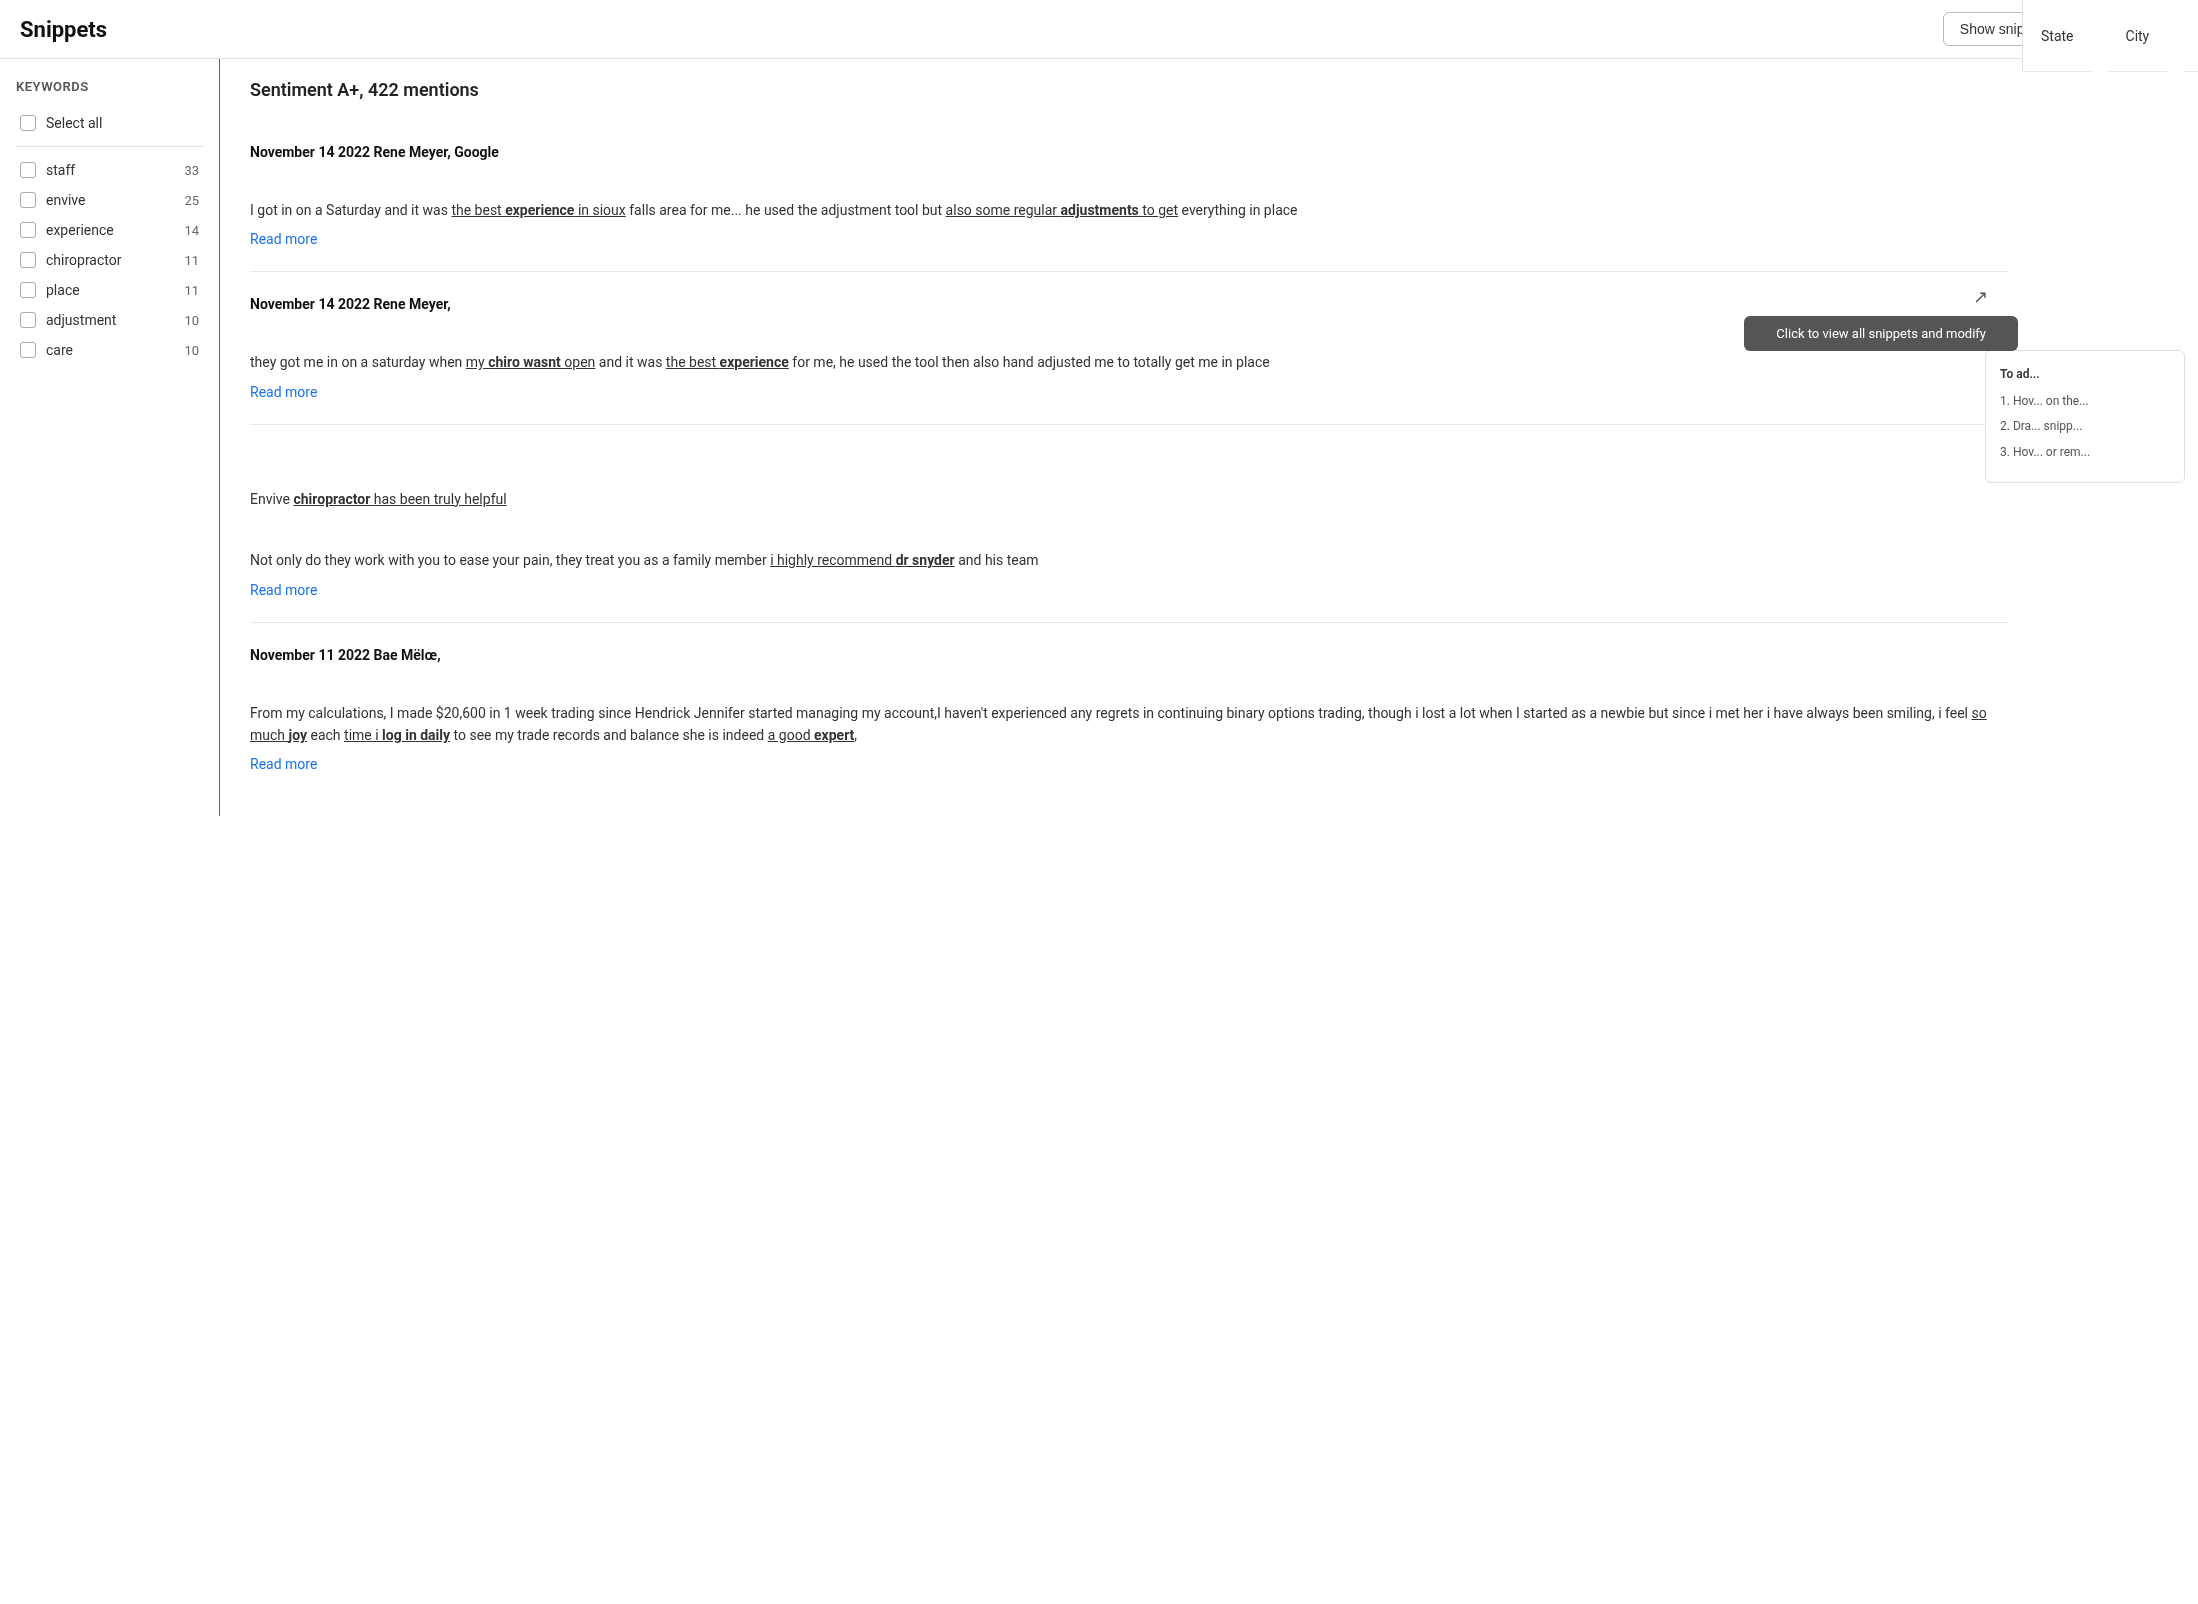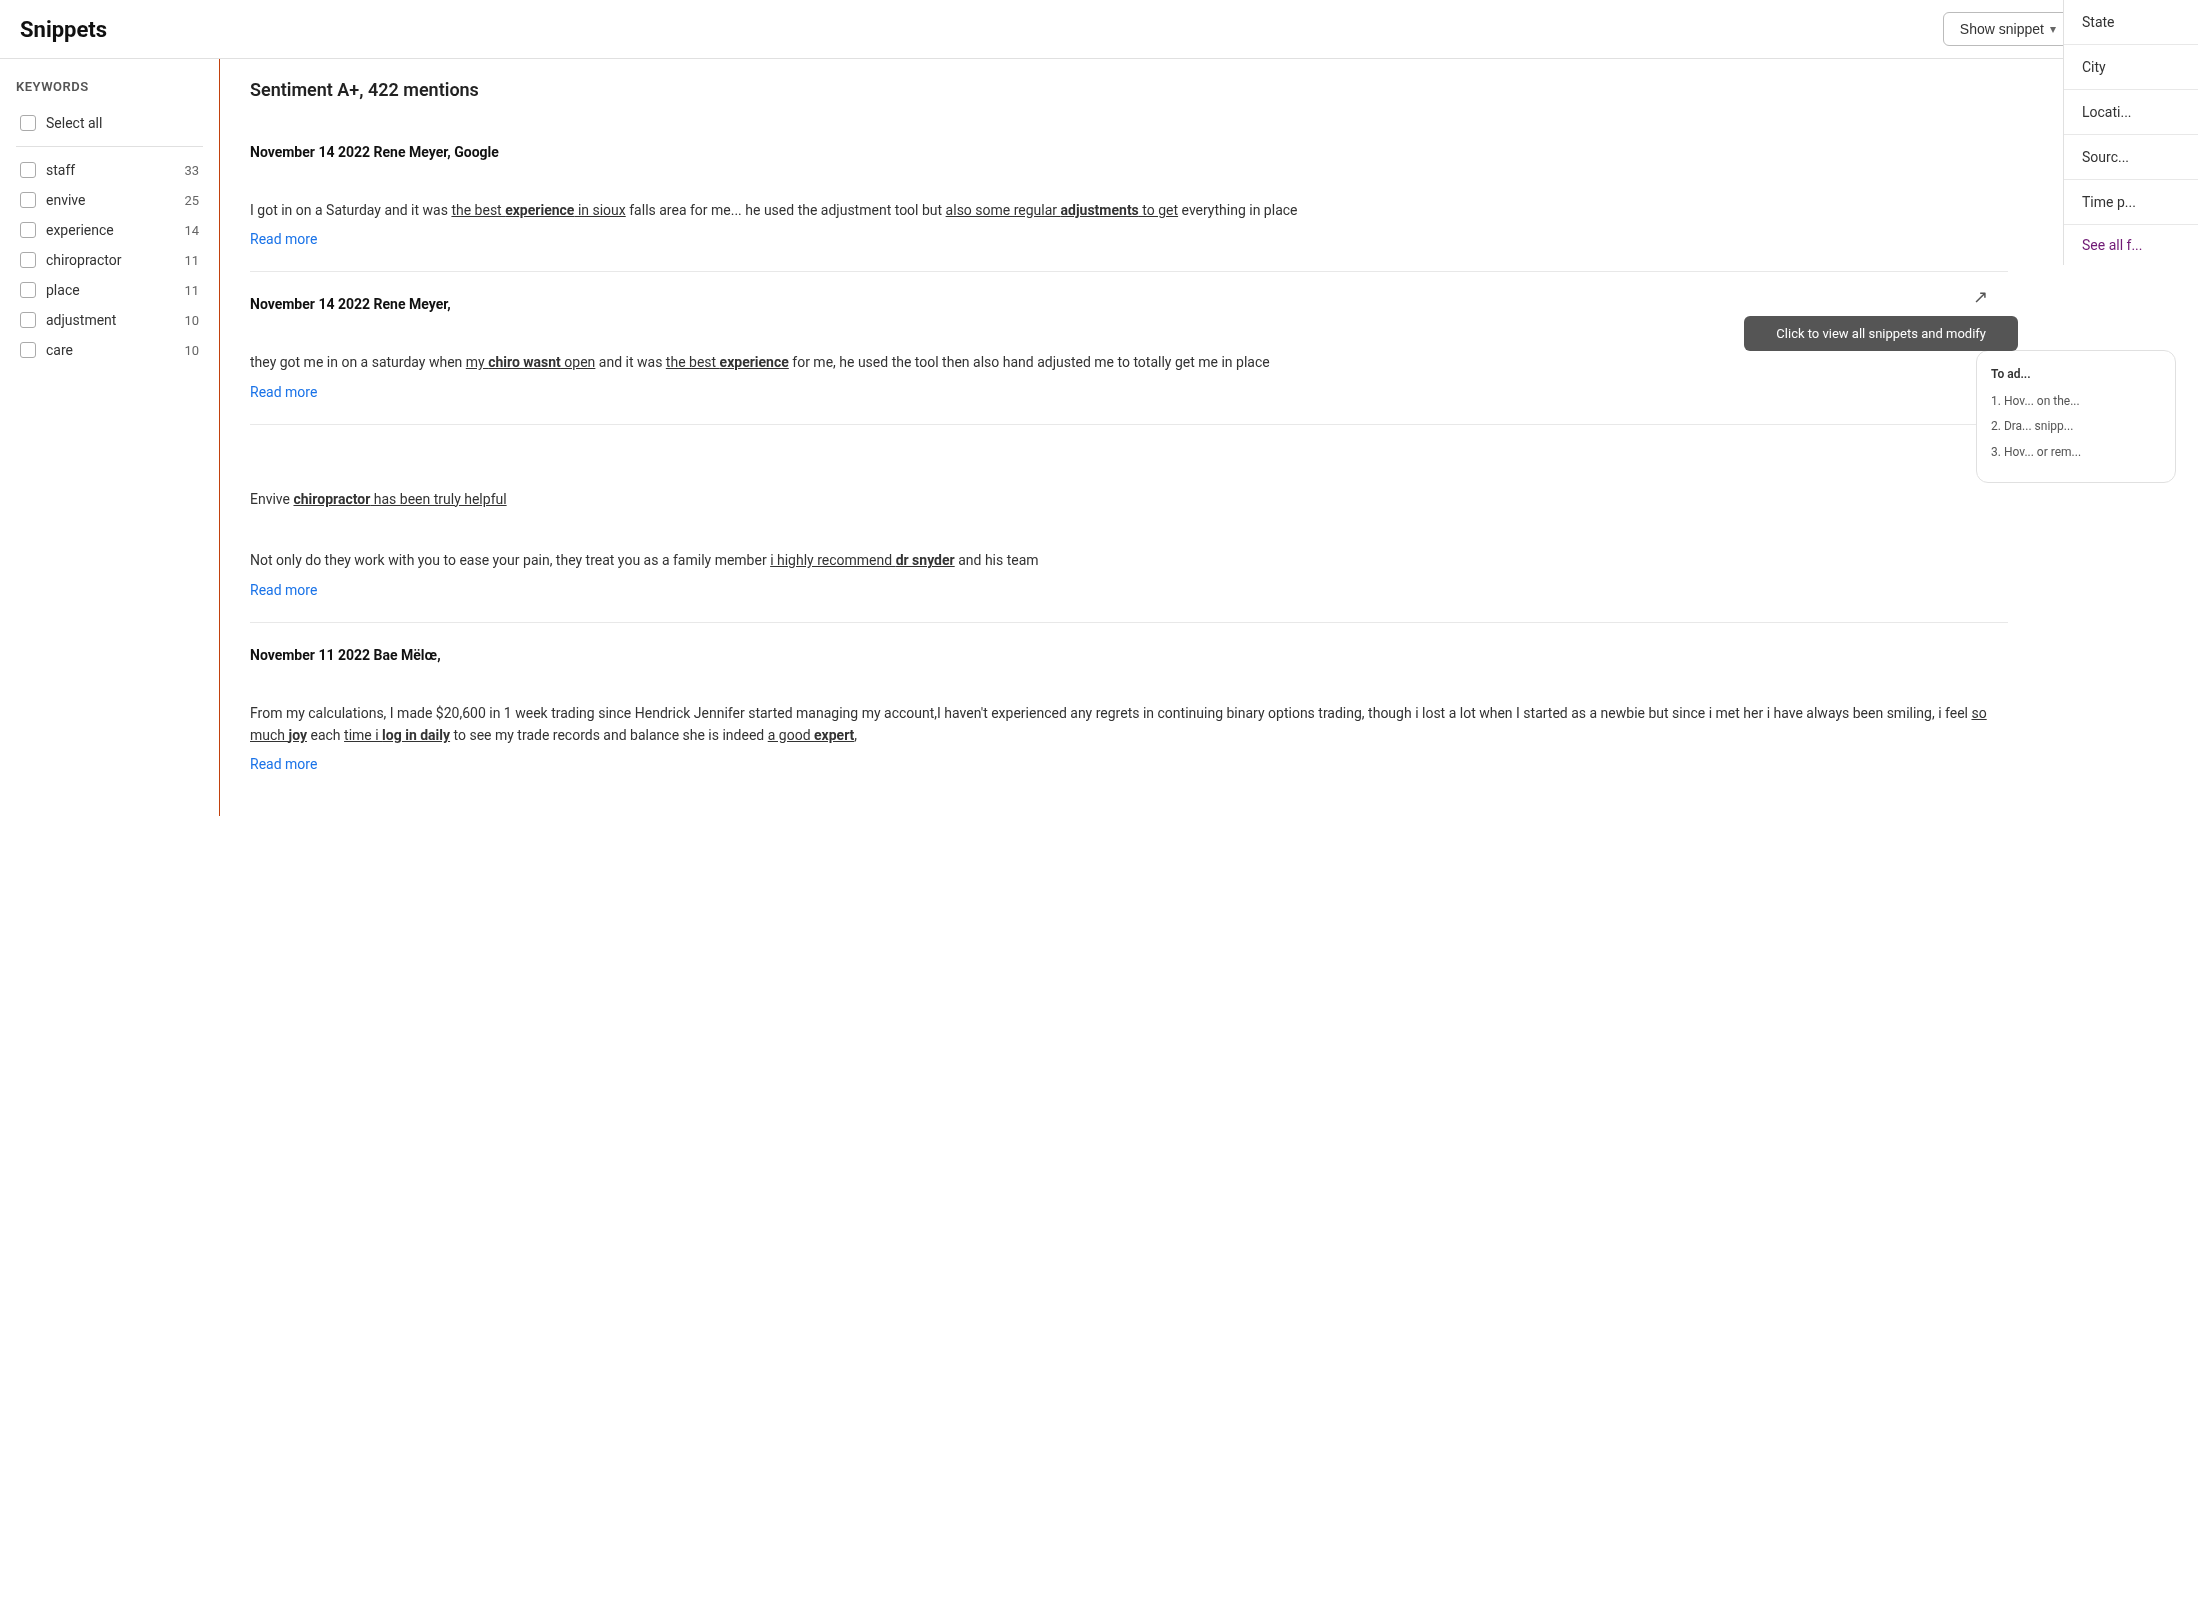--- a/index.html
+++ b/index.html
@@ -40,26 +40,26 @@
       font-size: 14px;
       cursor: pointer;
       color: #333;
     }
     .chevron { font-size: 12px; color: #666; }
 
     .right-filters {
       position: fixed;
       top: 0;
       right: 0;
-      width: 135px;
+      width: 176px;
       background: #fff;
       border-left: 1px solid #e0e0e0;
       display: flex;
-      flex-direction: column;
-      gap: 0;
+      flex-direction: row;
+      gap: 16px;
       z-index: 10;
     }
     .filter-item {
       padding: 14px 18px;
       border-bottom: 1px solid #e8e8e8;
       font-size: 14px;
       color: #333;
       cursor: pointer;
       display: flex;
       align-items: center;
@@ -193,26 +193,26 @@
       border-radius: 6px;
       font-size: 13px;
       white-space: nowrap;
       z-index: 100;
       pointer-events: none;
     }
 
     
     .instructions-panel {
       position: fixed;
-      right: 12px;
+      right: 3px;
       top: 340px;
       width: 200px;
       background: #fff;
       border: 1px solid #e0e0e0;
-      border-radius: 12px;
+      border-radius: 6px;
       padding: 14px;
       font-size: 12px;
       color: #555;
       line-height: 1.6;
       margin: 10px;
     }
     .instructions-title {
       font-size: 12px;
       font-weight: 600;
       color: #333;

